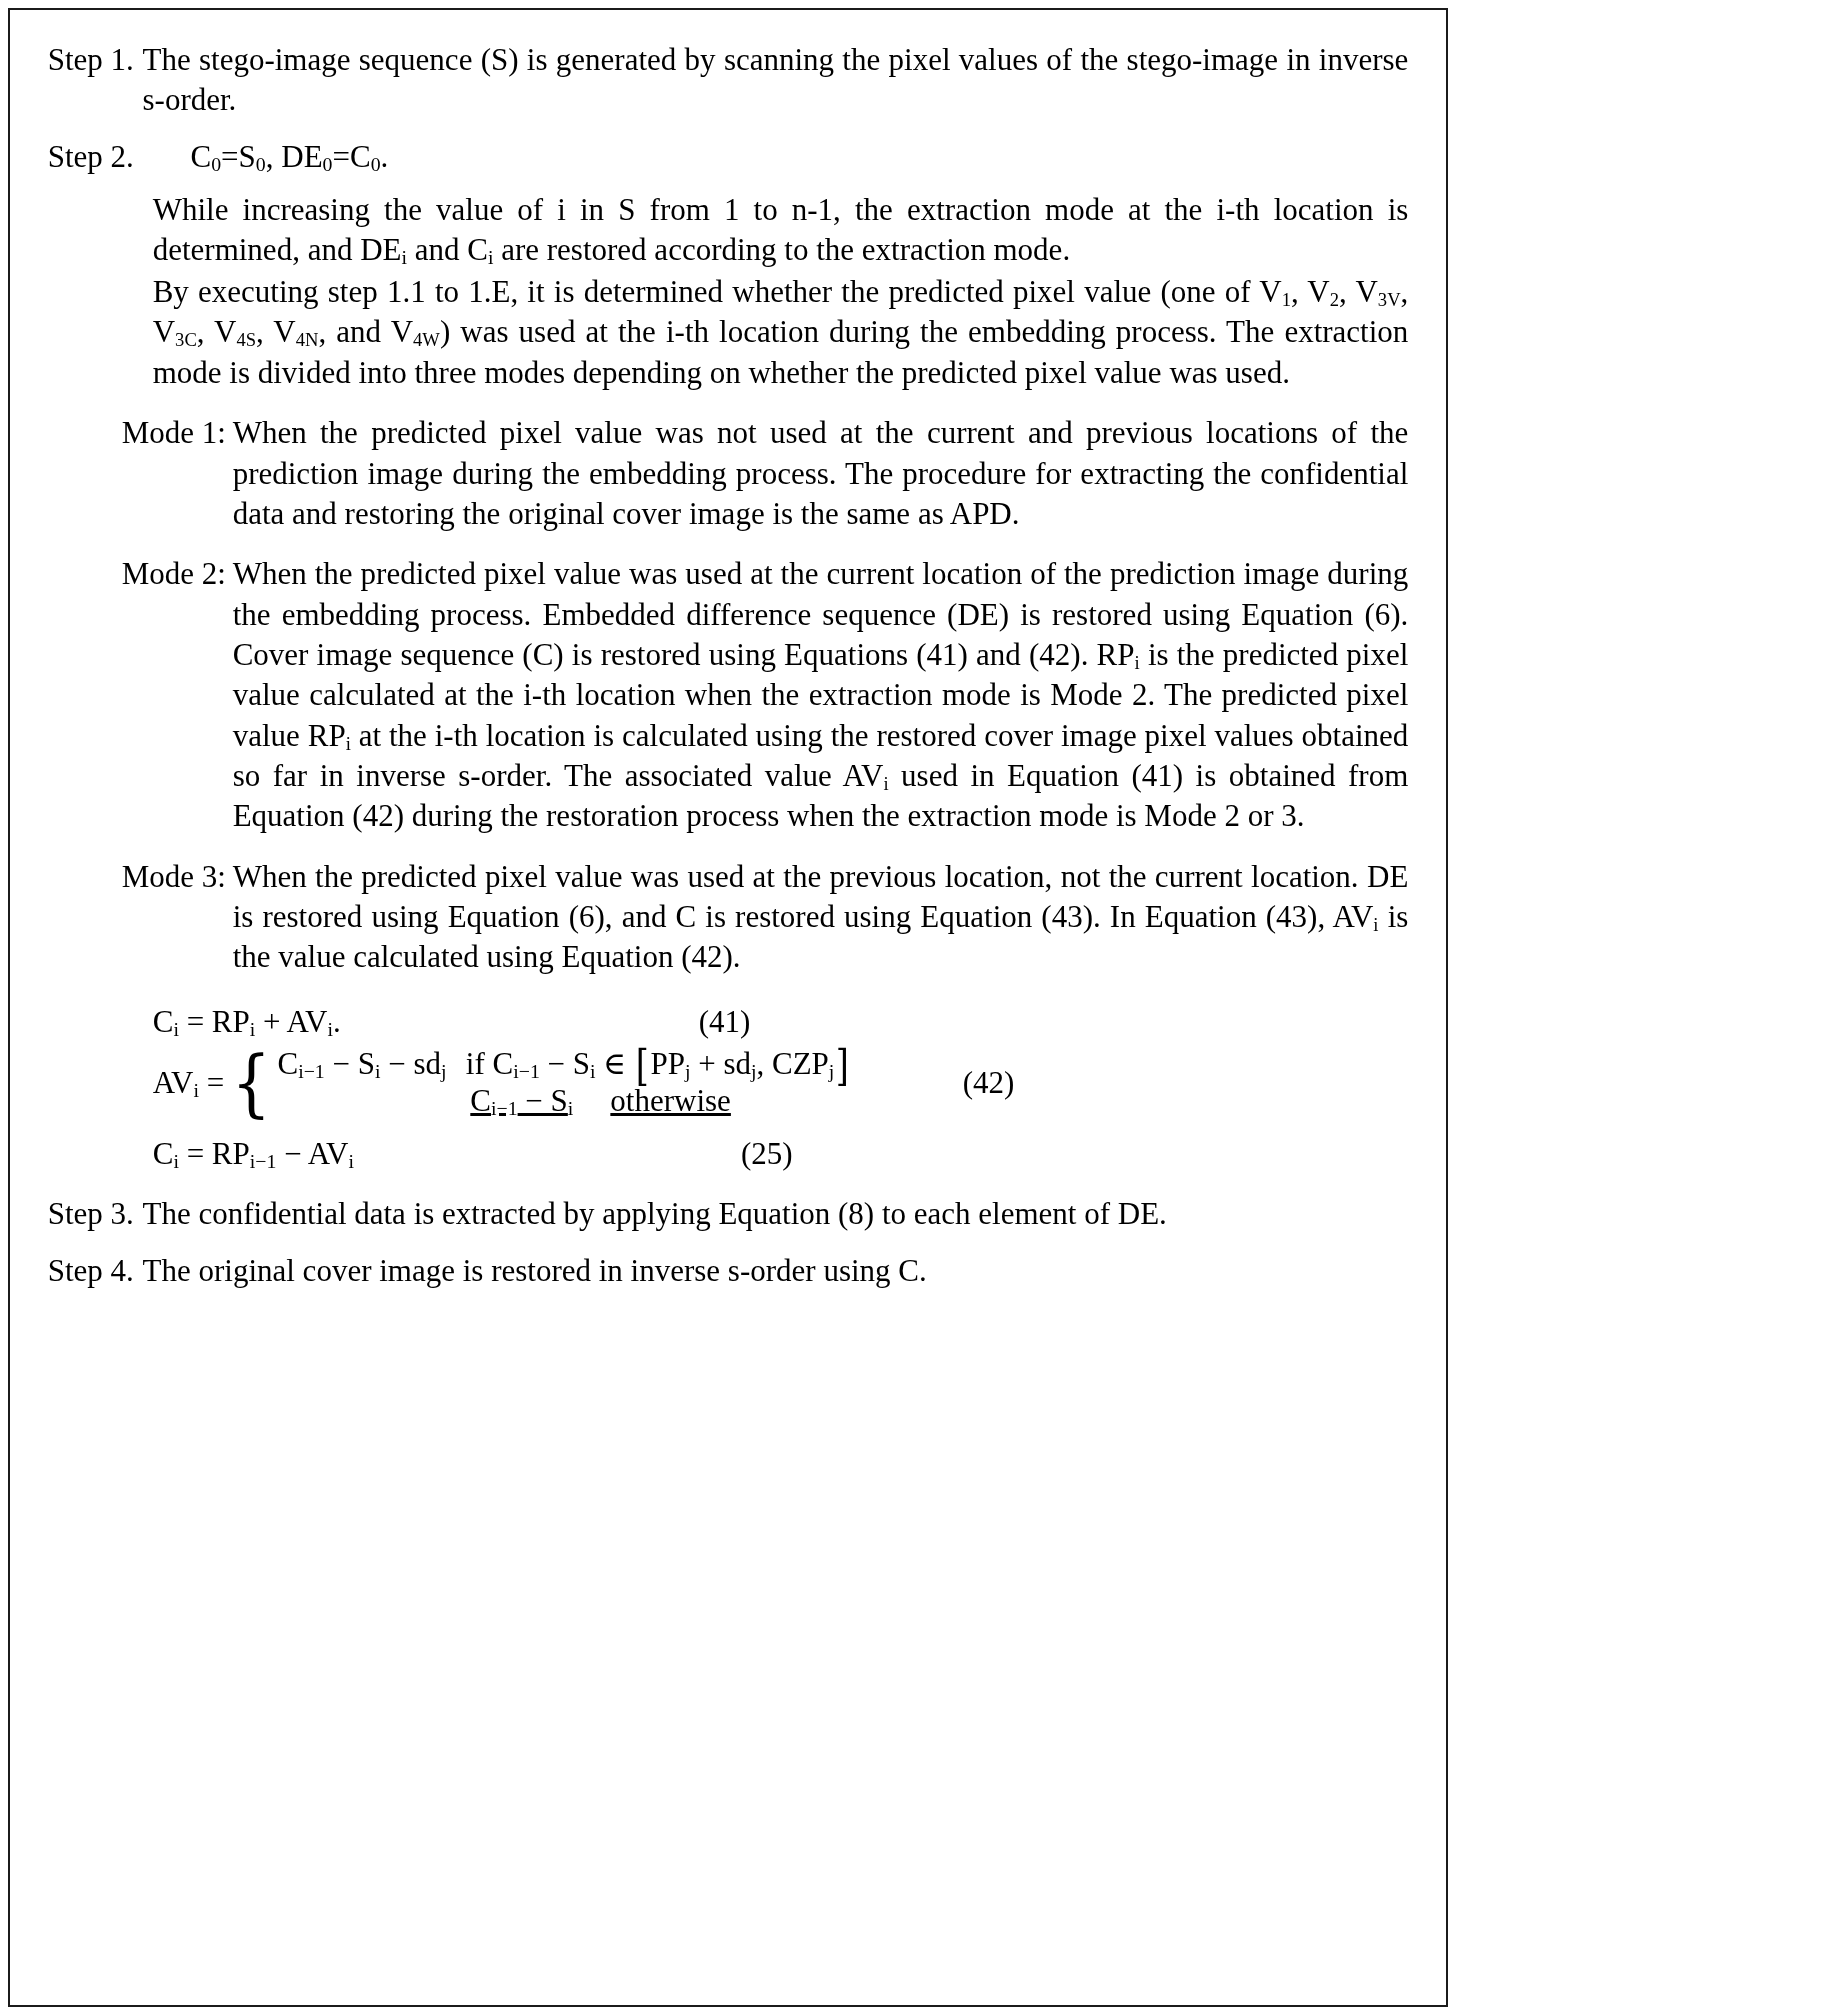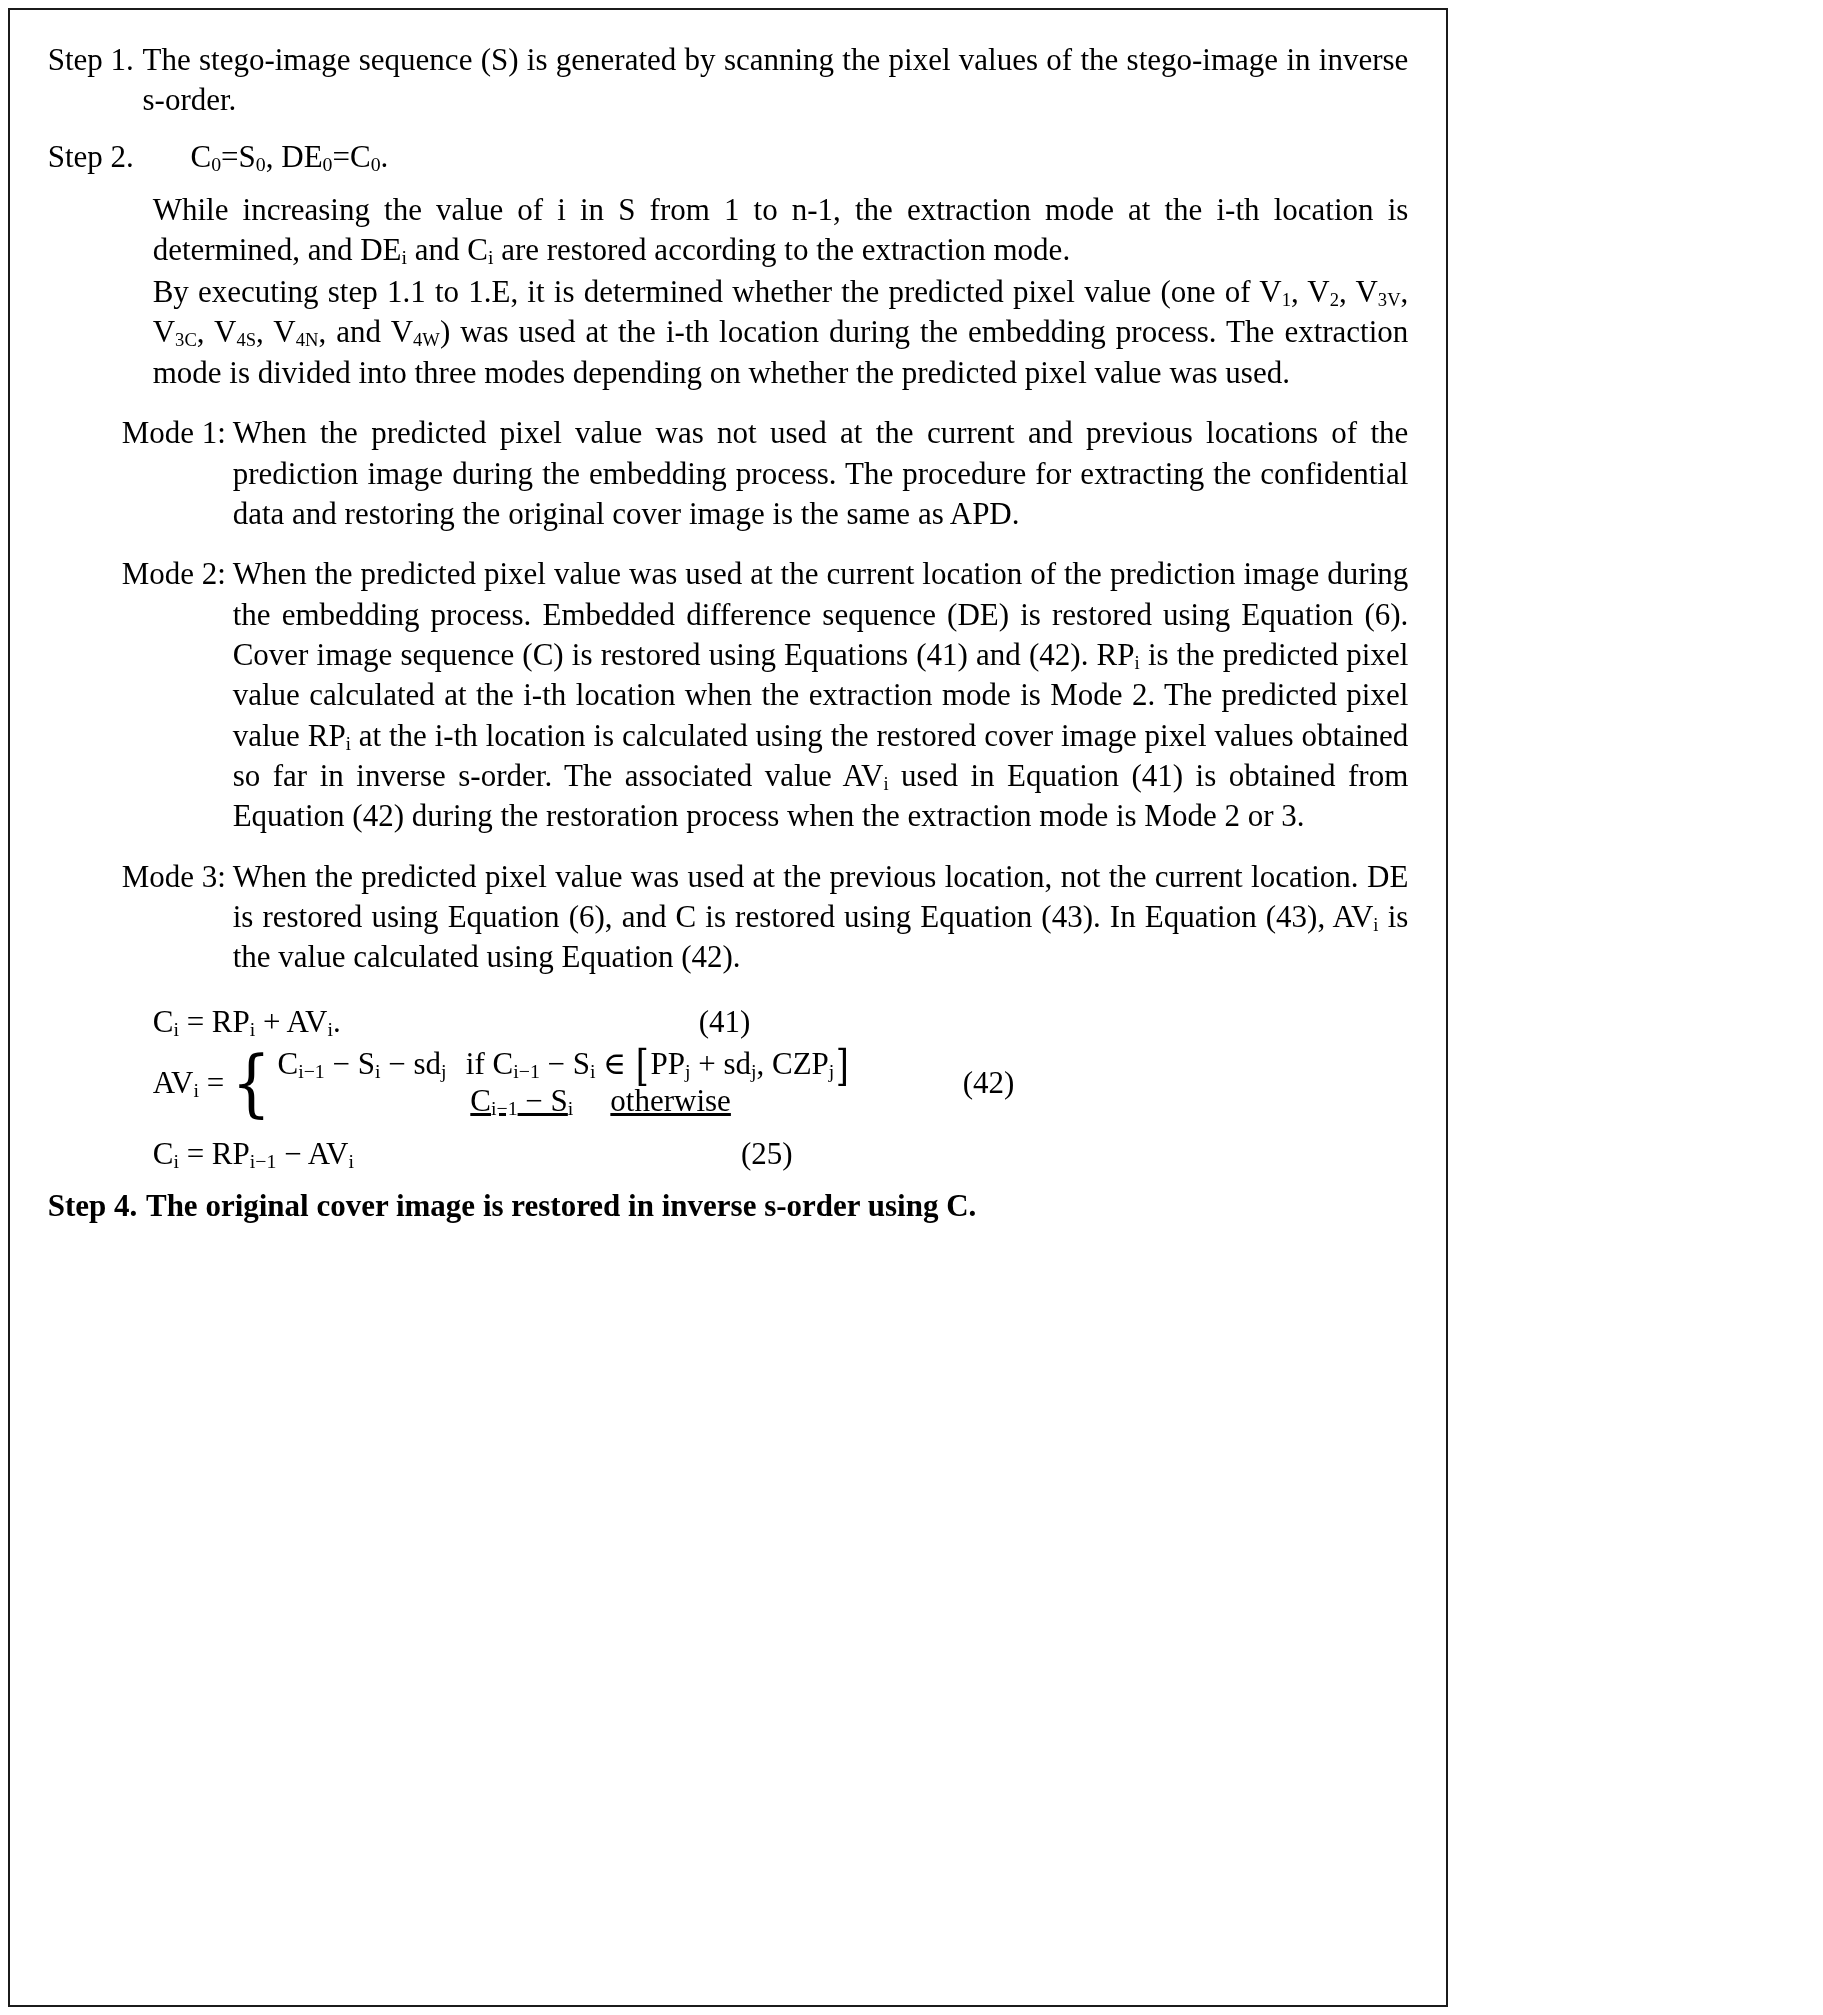--- a/index.html
+++ b/index.html
@@ -208,21 +208,25 @@
       </div>
       <div class="eq42num">(42)</div>
     </div>
 
     <div class="eq-row" style="margin-top:16.4px;">
       <div class="eq-math"><span>C</span><sub>i</sub><span> = RP</span><sub>i−1</sub><span> − AV</span><sub>i</sub></div>
       <span class="sp-43"></span>
       <div class="eq-num">(25)</div>
     </div>
 
-
-    <div class="blk step-row" style="margin-top:13.5px;font-weight:bold;">
+    <div class="blk step-row tail-steps" style="margin-top:22px;">
+      <div class="step-label">Step 3.</div>
+      <div class="step-body nojust">The confidential data is extracted by applying Equation (8) to each element of DE.</div>
+    </div>
+
+    <div class="blk step-row" style="margin-top:13.5px;">
       <div class="step-label">Step 4.</div>
       <div class="step-body nojust">The original cover image is restored in inverse s-order using C.</div>
     </div>
 
   </div>
 </div>
 
 
 </body></html>

